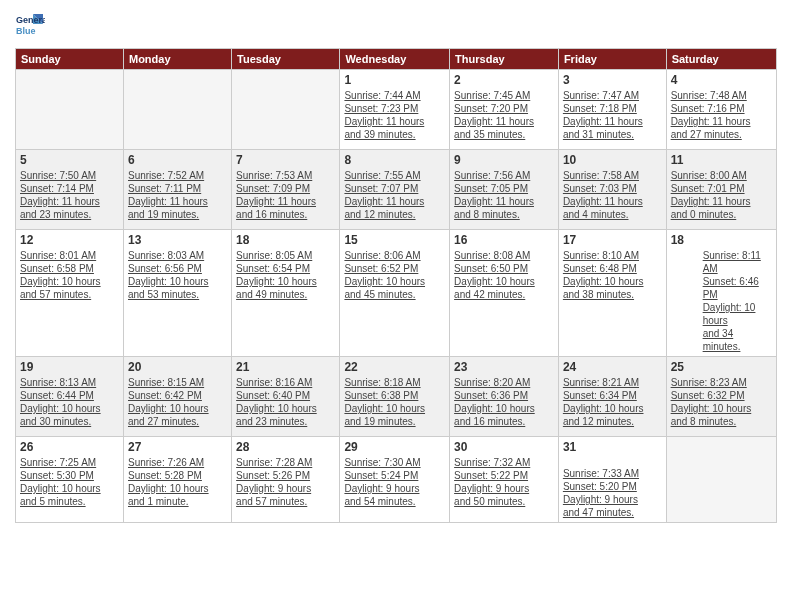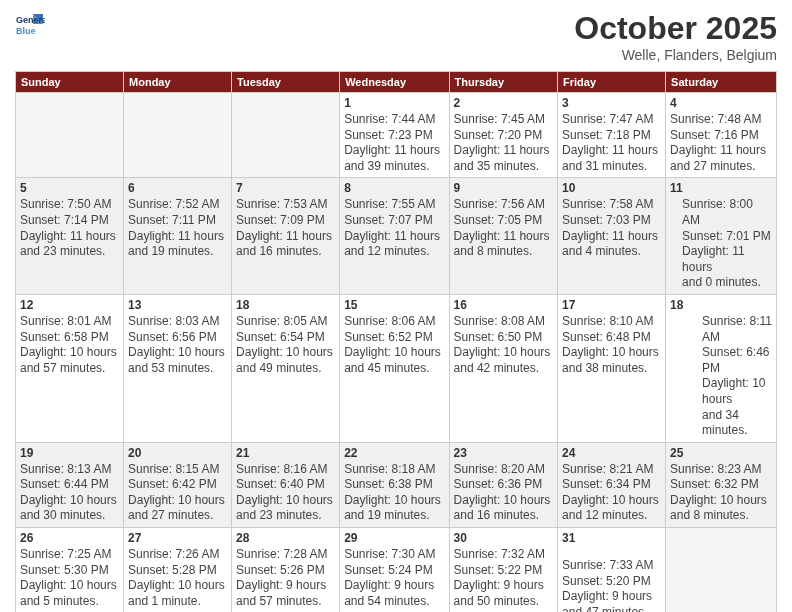--- a/index.html
+++ b/index.html
@@ -72,44 +72,41 @@
       height: 72px;
     }
     .day-num {
       font-size: 12px;
       font-weight: bold;
       color: #333;
       margin-bottom: 2px;
     }
     .day-info {
       color: #444;
-      font-size: 12px;
+      font-size: 10px;
       line-height: 1.3;
+      text-decoration: underline;
     }
     .row-shaded td {
       background: #f0f0f0;
     }
   </style>
 </head>
 <body>
 
 <div class="page">
   <div class="header">
     <div class="logo">
       <svg class="logo-icon" viewBox="0 0 30 30">
         <rect x="0" y="0" width="30" height="30" fill="white"></rect>
         <polygon points="18,4 28,14 18,14" fill="#4a90c4"></polygon>
         <polygon points="18,4 28,4 28,14" fill="#3d6eb4"></polygon>
         <text x="1" y="13" font-size="9" font-weight="bold" fill="#1a3a6b" font-family="Arial">General</text>
         <text x="1" y="24" font-size="9" font-weight="bold" fill="#4a90c4" font-family="Arial">Blue</text>
       </svg>
-    </div>
-    <div class="title-block">
-      <div class="month-title">October 2025</div>
-      <div class="subtitle">Welle, Flanders, Belgium</div>
     </div>
   </div>
 
   <table class="calendar">
     <thead>
       <tr>
         <th>Sunday</th>
         <th>Monday</th>
         <th>Tuesday</th>
         <th>Wednesday</th>
@@ -190,21 +187,21 @@
           </td>
           <td>
             <div class="day-num">10</div>
             <div class="day-info" style="white-space: pre-line;">Sunrise: 7:58 AM
 Sunset: 7:03 PM
 Daylight: 11 hours
 and 4 minutes.</div>
           </td>
           <td>
             <div class="day-num">11</div>
-            <div class="day-info" style="white-space: pre-line; margin-left: 12px;">Sunrise: 8:00 AM
+            <div class="day-info" style="white-space: pre-line;">Sunrise: 8:00 AM
 Sunset: 7:01 PM
 Daylight: 11 hours
 and 0 minutes.</div>
           </td>
         </tr>
         <tr>
           <td>
             <div class="day-num">12</div>
             <div class="day-info" style="white-space: pre-line;">Sunrise: 8:01 AM
 Sunset: 6:58 PM

